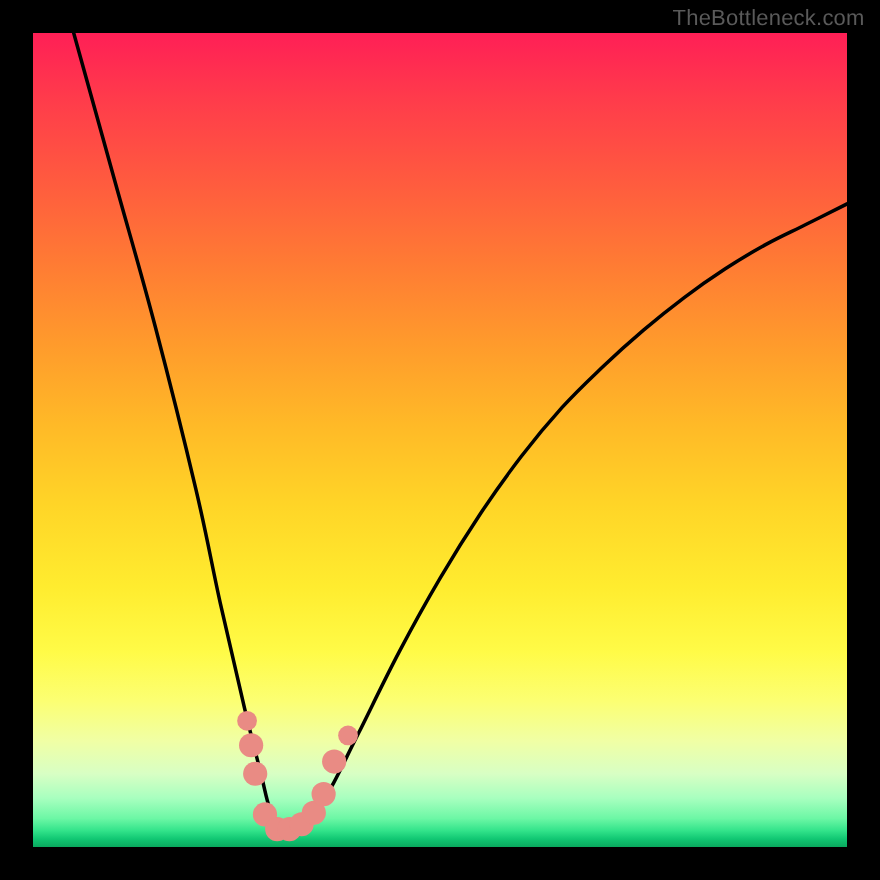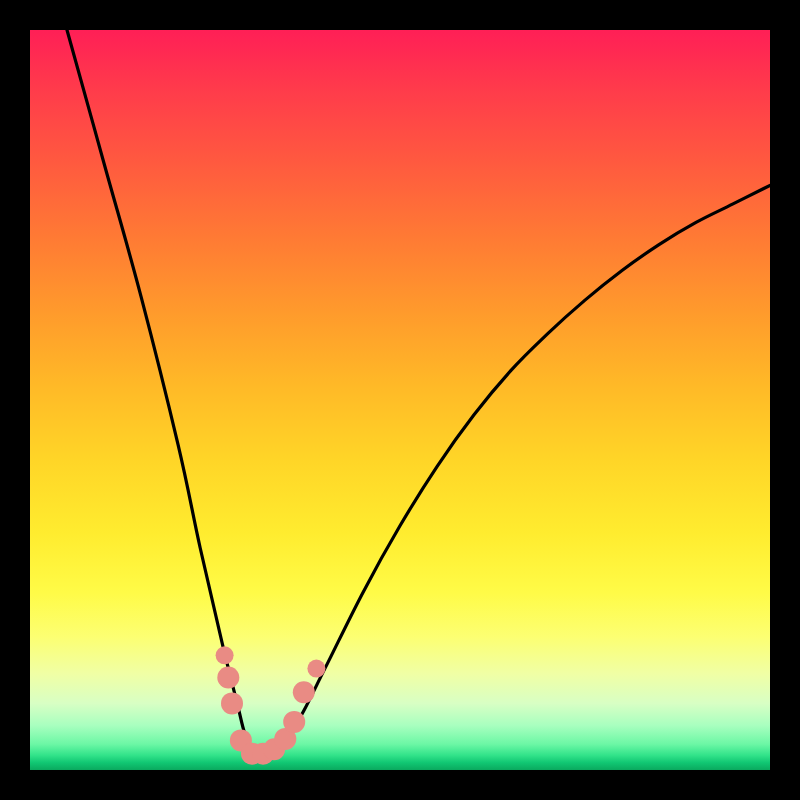--- a/index.html
+++ b/index.html
@@ -84,13 +84,14 @@
           <circle cx="233.1" cy="723.7" r="11" fill="#e98b84"></circle>
           <circle cx="244.2" cy="719.3" r="11" fill="#e98b84"></circle>
           <circle cx="255.3" cy="708.9" r="11" fill="#e98b84"></circle>
           <circle cx="264.2" cy="691.9" r="11" fill="#e98b84"></circle>
           <circle cx="273.8" cy="662.3" r="11" fill="#e98b84"></circle>
           <circle cx="286.4" cy="638.6" r="9" fill="#e98b84"></circle>
         </g>
     </svg>
   </div>
 
+  <div class="watermark">TheBottleneck.com</div>
 </div>
 
 </body></html>

